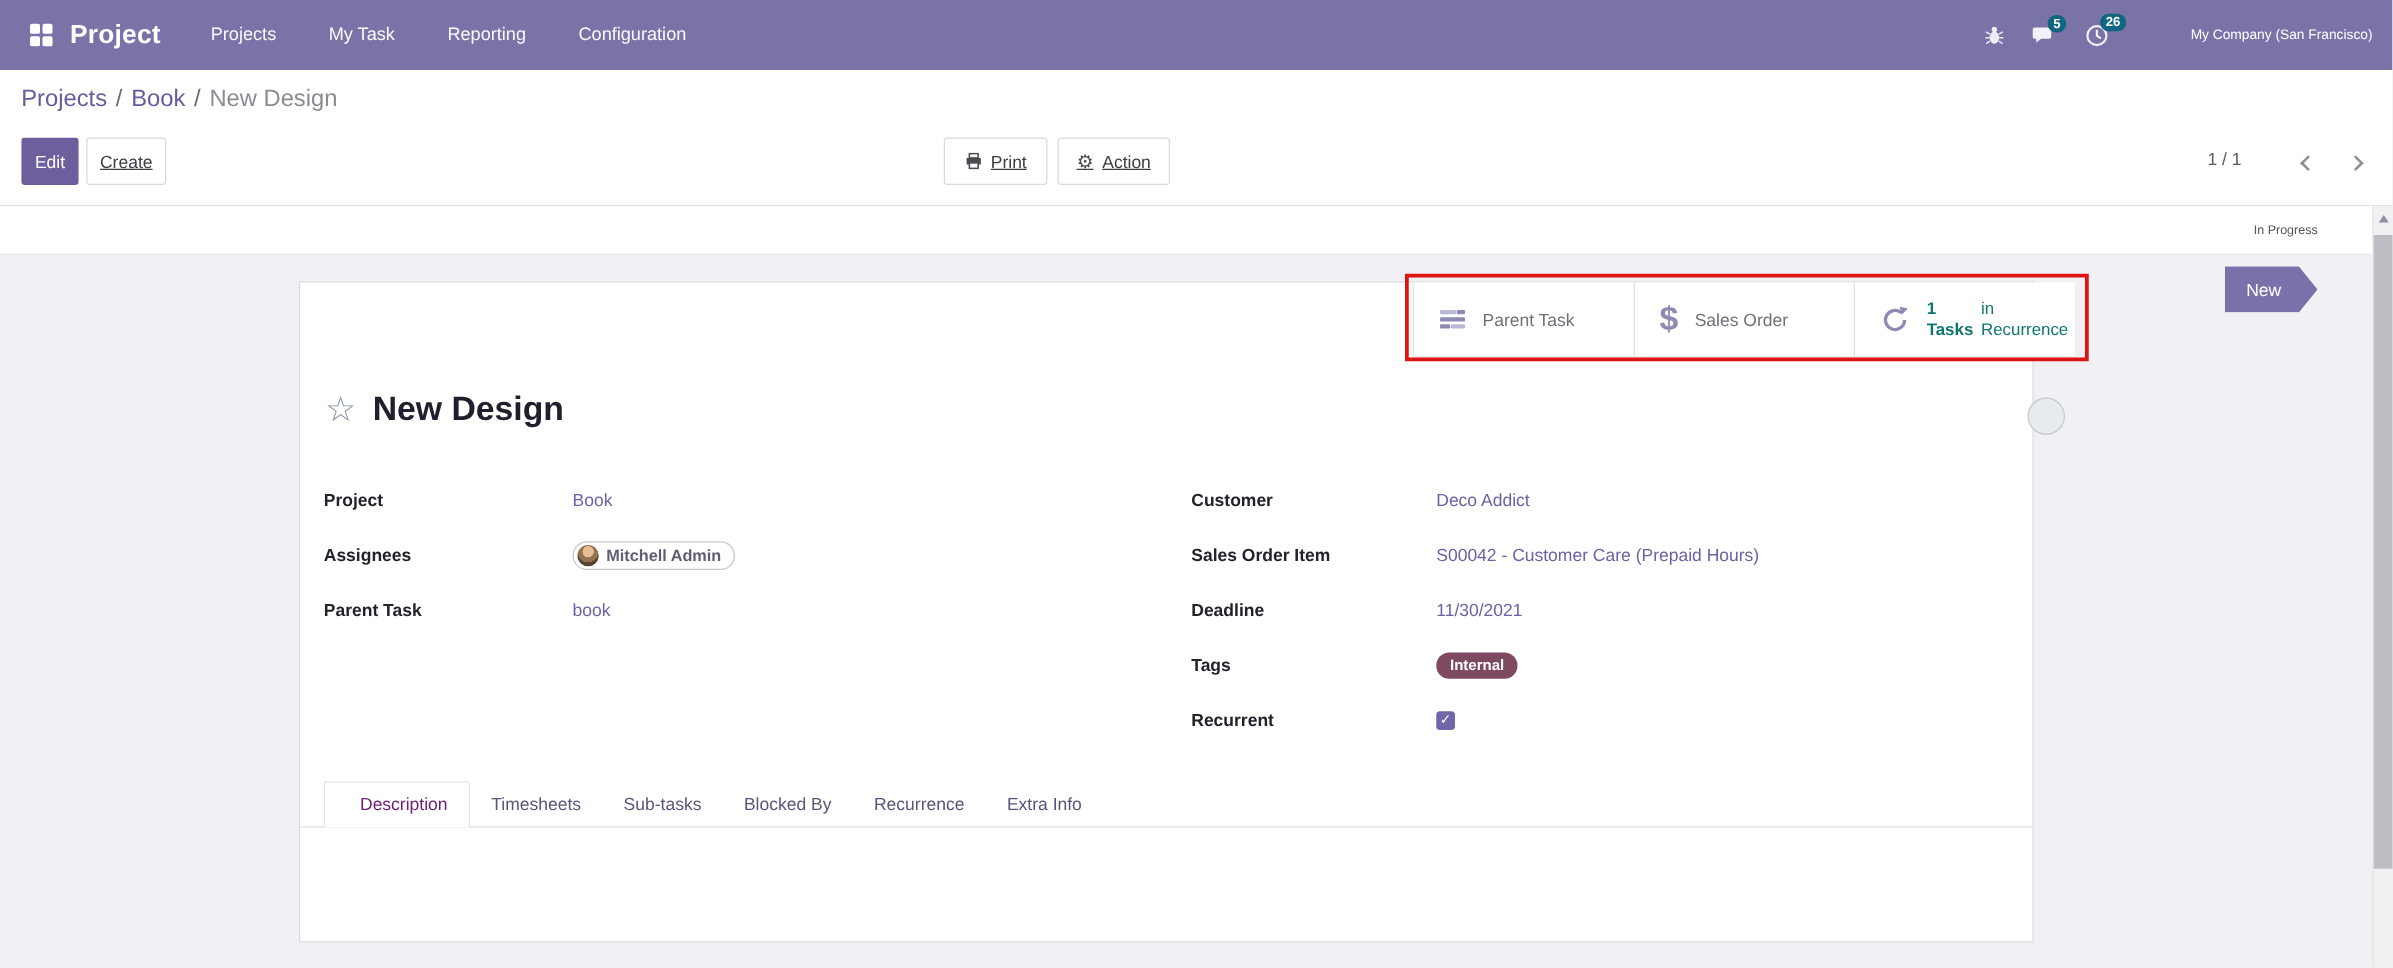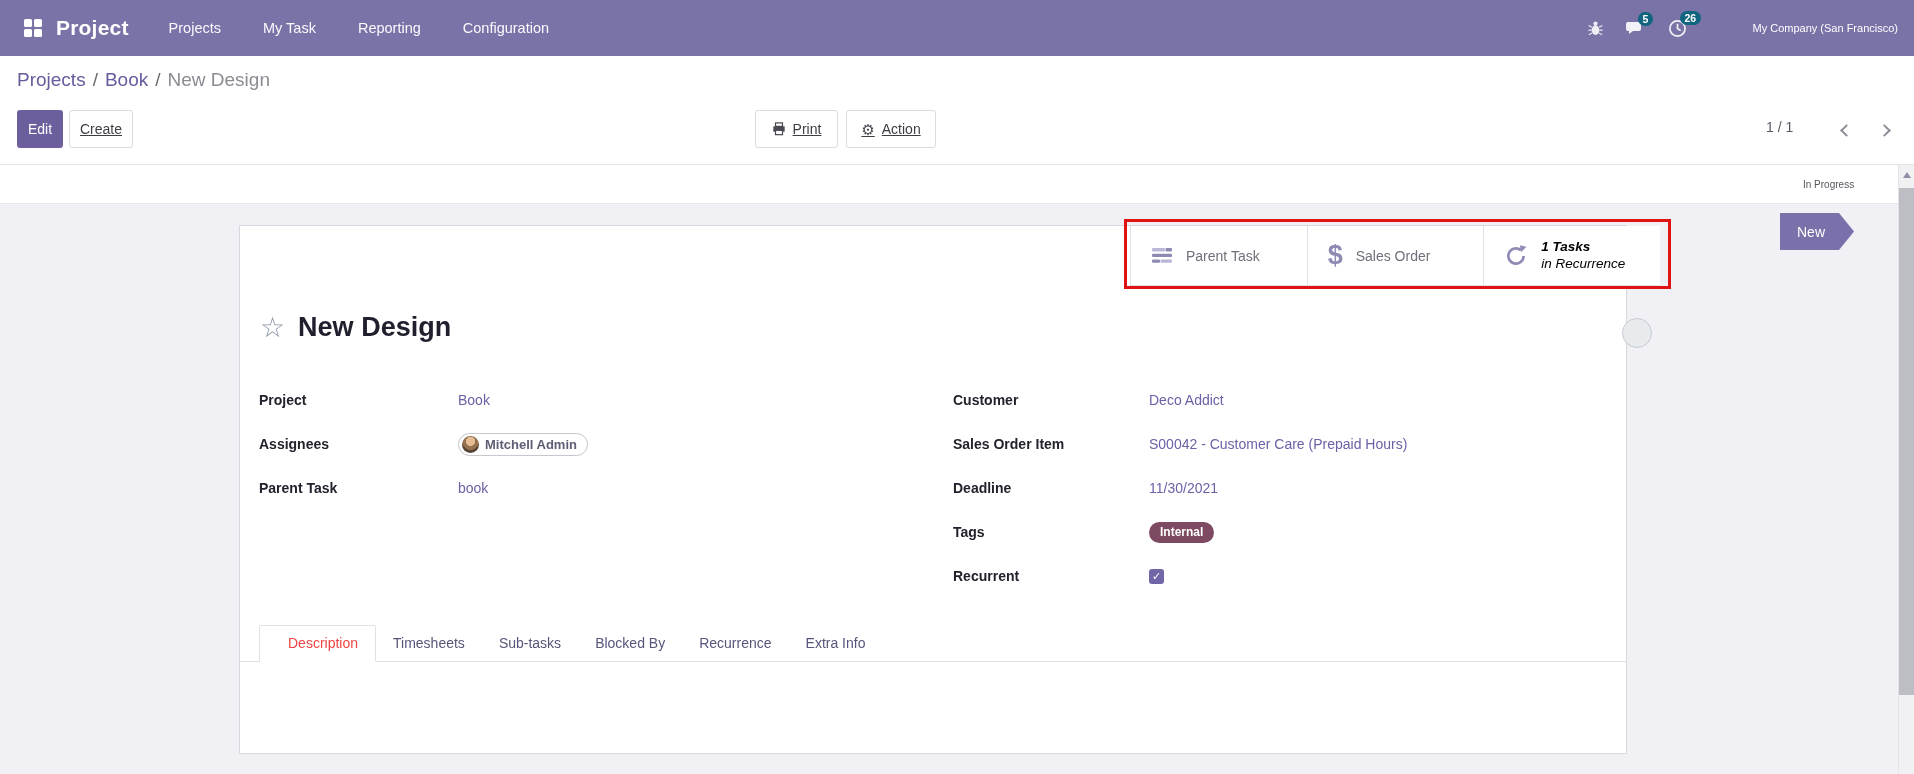--- a/index.html
+++ b/index.html
@@ -59,21 +59,21 @@
 
   
   .sheet { position:absolute; left:239px; top:225px; width:1388px; height:529px; background:#fff;
            border:1px solid #d9d8de; z-index:2; }
   .button-box { position:absolute; left:890px; top:0; width:530px; height:60px; display:flex;
                 border-left:1px solid #dee2e6; border-bottom:1px solid #dee2e6; background:#fff; }
   .smart-btn { flex:1; display:flex; align-items:center; gap:13px; padding-left:20px; cursor:pointer;
                border-right:1px solid #dee2e6; font-size:14px; color:#6f6f7a; }
   .smart-btn:last-child { border-right:none; }
   .dollar { font-size:27px; font-weight:600; color:#8d8bb4; line-height:1; }
-  .sb-stack { display:flex; flex-direction:column; line-height:1.25; color:#000000; font-size:13.5px;font-style:italic; }
+  .sb-stack { display:flex; flex-direction:row; line-height:1.25; color:#0f766e; font-size:13.5px; }
   .sb-stack b { font-weight:700; }
   .annotation-box { position:absolute; left:1124px; top:219px; width:547px; height:70px;
                     border:3px solid #e01313; z-index:30; pointer-events:none; }
 
   .title-row { position:absolute; left:20px; top:86px; display:flex; align-items:center; gap:13px; }
   .star { font-size:28px; color:#8a93a5; cursor:pointer; line-height:1; }
   .page-title { font-size:27px; font-weight:700; color:#1f1f2e; }
   .kanban-circle { position:absolute; left:1382px; top:92px; width:30px; height:30px; border-radius:50%;
                    background:#e8ebee; border:1px solid #c6cad0; cursor:pointer; }
 
@@ -94,21 +94,21 @@
   .tag-pill { background:#7d4a62; color:#fff; font-size:12px; font-weight:700; padding:3px 11px;
               border-radius:11px; line-height:1.25; }
   .checkbox { width:15px; height:15px; background:#7166a8; border-radius:3px; color:#fff; font-size:11px;
               line-height:15px; text-align:center; cursor:pointer; }
 
   
   .tabs { position:absolute; left:0; top:398px; width:100%; }
   .tab-list { display:flex; align-items:flex-end; padding-left:19px; border-bottom:1px solid #dee2e6; height:38px; }
   .tab { padding:9px 17px 10px; font-size:14px; color:#56567a; cursor:pointer; white-space:nowrap; }
   .tab.active { background:#fff; border:1px solid #dee2e6; border-bottom:1px solid #fff;
-                margin-bottom:-1px; color:#ef4444; border-radius:2px 2px 0 0;padding-left:28px; }
+                margin-bottom:-1px; color:#701a75; border-radius:2px 2px 0 0;padding-left:28px; }
 
   
   .scrollbar { position:absolute; right:0; top:165px; width:16px; height:609px; background:#f1f1f3;
                border-left:1px solid #e4e4e8; z-index:40; }
   .scroll-up { position:absolute; top:3px; left:0; width:16px; height:14px; display:flex; align-items:center;
                justify-content:center; cursor:pointer; }
   .scroll-up .tri { width:0; height:0; border-left:4px solid transparent; border-right:4px solid transparent;
                     border-bottom:6px solid #8e8ea4; }
   .scroll-thumb { position:absolute; top:23px; left:0; width:16px; height:507px; background:#bdbdc4; cursor:pointer; }
 

